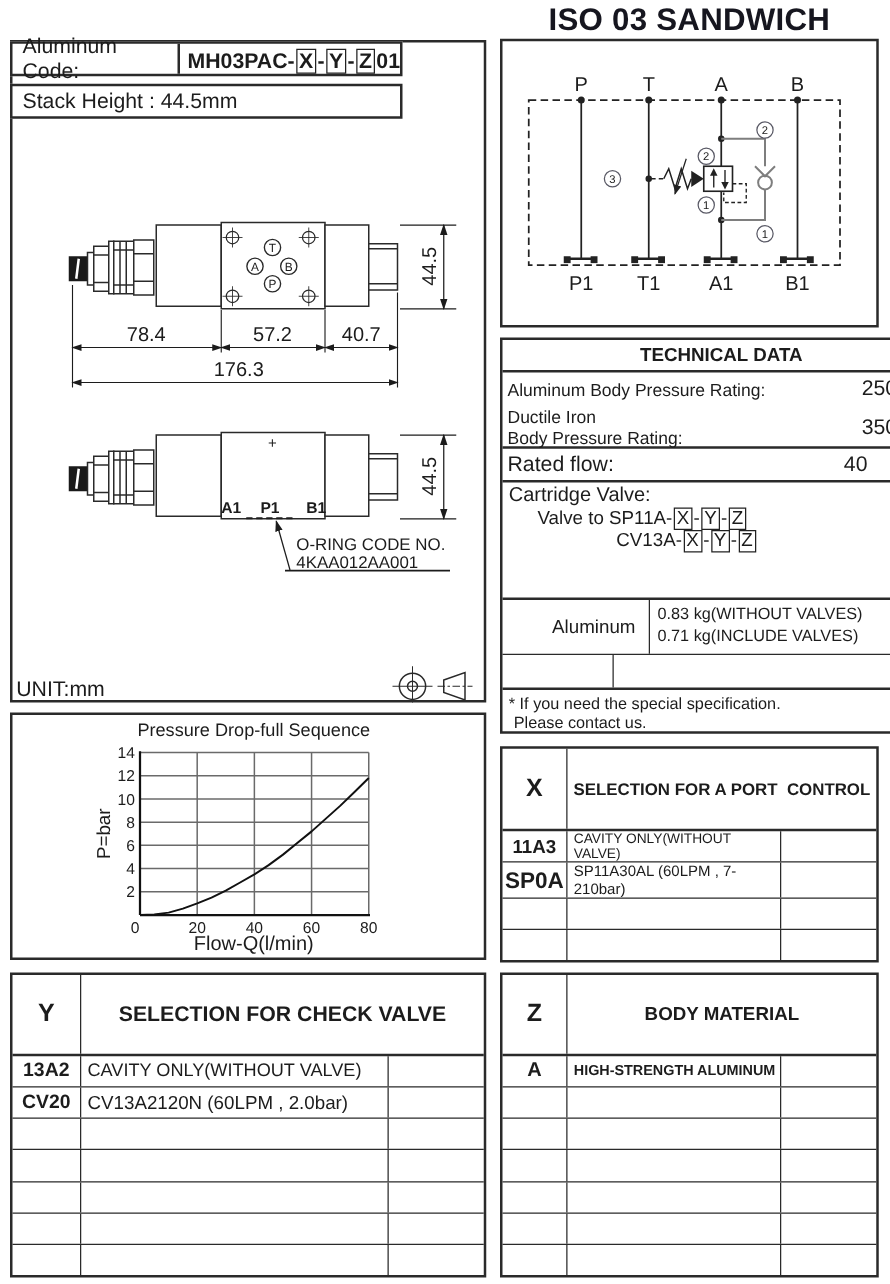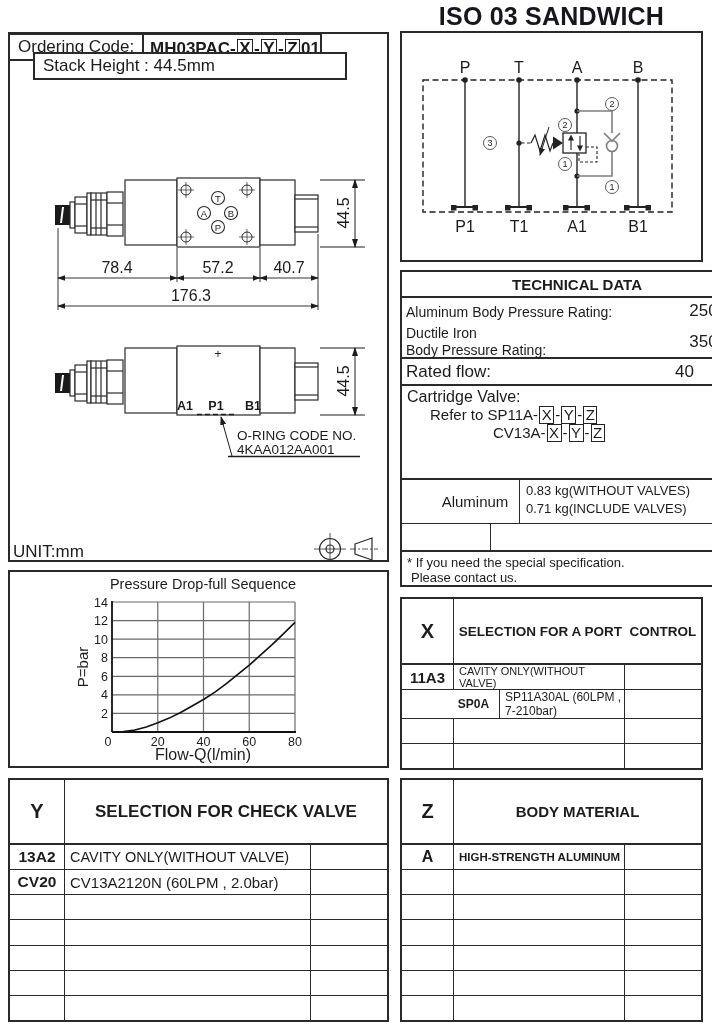--- a/index.html
+++ b/index.html
@@ -30,33 +30,33 @@
   .yw .c1,.yw .sel-ch{width:54px;}
 </style>
 </head>
 <body>
 
 <div class="abs bold" style="left:400px;top:2px;width:303px;height:26px;text-align:center;font-size:25px;color:#16161f;letter-spacing:0.2px;">ISO 03 SANDWICH MANIFOLD</div>
 
 <div class="abs box" style="left:8px;top:32px;width:381px;height:530px;"></div>
 
 <div class="abs box ord-row" style="left:8px;top:33px;width:314px;height:28px;">
-  <div class="ord-label">Ordering Code:</div>
+  <div class="ord-label">Aluminum Code:</div>
   <div class="ord-code">
       <span>MH03PAC-</span>
       <span class="boxed">X</span>
       <span>-</span>
       <span class="boxed">Y</span>
       <span>-</span>
       <span class="boxed">Z</span>
       <span>01</span>
     </div>
 </div>
 
-<div class="abs box" style="left:8px;top:52px;width:314px;height:28px;z-index:3;display:flex;align-items:center;font-size:17px;margin-left:25px;">
+<div class="abs box" style="left:8px;top:67px;width:314px;height:28px;z-index:3;display:flex;align-items:center;font-size:17px;">
   <span style="padding-left:8px;">Stack Height : 44.5mm</span>
 </div>
 
 <svg class="abs" style="left:8px;top:32px;z-index:2;" width="381" height="530" viewBox="0 0 381 530">
   <defs>
     <marker id="arr" orient="auto-start-reverse" markerWidth="9" markerHeight="7" refX="8" refY="3" viewBox="0 0 9 6">
       <path d="M0,0 L9,3 L0,6 z" fill="#1c1c1c"></path>
     </marker>
     <g id="cart-body" stroke="#2a2a2a" stroke-width="1.2" fill="none">
       <rect x="47" y="173" width="15" height="20" fill="#1a1a1a" stroke="none"></rect>
@@ -260,21 +260,21 @@
     <span style="position:absolute;right:5px;top:8px;font-size:17px;">350 bar</span>
   </div>
   <div class="t-abs t-line" style="top:87px;height:27px;">
     <span style="position:absolute;left:4px;top:3px;font-size:17px;">Rated flow:</span>
     <span style="position:absolute;right:58px;top:3px;font-size:17px;">40</span>
     <span style="position:absolute;right:5px;top:3px;font-size:17px;">l/min</span>
   </div>
   <div class="t-abs" style="top:115px;height:62px;">
     <span style="position:absolute;left:5px;top:1px;font-size:16px;">Cartridge Valve:</span>
     <span style="position:absolute;left:28px;top:19px;font-size:15px;">
-      <span>Refer to </span><span><span>SP11A-</span><span class="boxed">X</span><span>-</span><span class="boxed">Y</span><span>-</span><span class="boxed">Z</span></span>
+      <span>Valve to </span><span><span>SP11A-</span><span class="boxed">X</span><span>-</span><span class="boxed">Y</span><span>-</span><span class="boxed">Z</span></span>
     </span>
     <span style="position:absolute;left:91px;top:37px;font-size:15px;"><span>CV13A-</span><span class="boxed">X</span><span>-</span><span class="boxed">Y</span><span>-</span><span class="boxed">Z</span></span>
   </div>
   <div class="t-abs" style="top:206px;height:74px;border-top:2px solid #2a2a2a;border-bottom:2px solid #2a2a2a;display:flex;flex-direction:column;">
     <div style="flex:0 0 43px;display:flex;margin-left:29px;">
       <div style="width:88px;border-right:1px solid #2a2a2a;display:flex;align-items:center;justify-content:center;font-size:15px;">Aluminum</div>
       <div style="flex:1;padding:2px 0 0 6px;font-size:13px;line-height:1.35;">
         <div>0.83  kg(WITHOUT VALVES)</div>
         <div>0.71  kg(INCLUDE VALVES)</div>
       </div>
@@ -328,21 +328,21 @@
   <div class="sel-header" style="flex:0 0 64px;">
     <div class="sel-ch">X</div>
     <div class="sel-title" style="font-size:13.5px;">SELECTION FOR A PORT  CONTROL</div>
   </div>
   <div class="sel-row">
     <div class="c1" style="font-size:15px;">11A3</div>
     <div class="c2" style="font-size:11px;">CAVITY ONLY(WITHOUT VALVE)</div>
     <div class="c3"></div>
   </div>
   <div class="sel-row">
-    <div class="c1" style="font-size:12px;margin-left:46px;">SP0A</div>
+    <div class="c1" style="font-size:18px;">SP0A</div>
     <div class="c2" style="font-size:12px;">SP11A30AL (60LPM , 7-210bar)</div>
     <div class="c3"></div>
   </div>
   <div class="sel-row">
       <div class="c1"></div>
       <div class="c2"></div>
       <div class="c3"></div>
     </div>
   <div class="sel-row">
       <div class="c1"></div>

